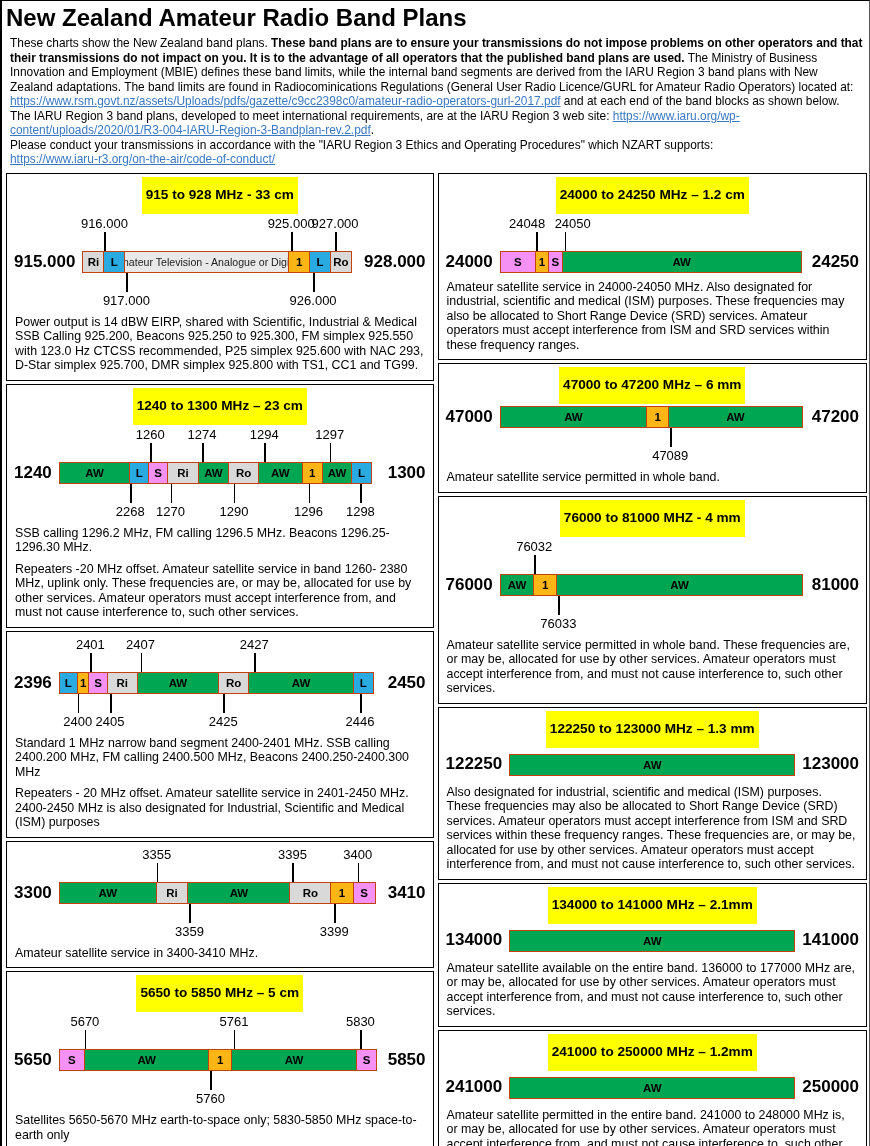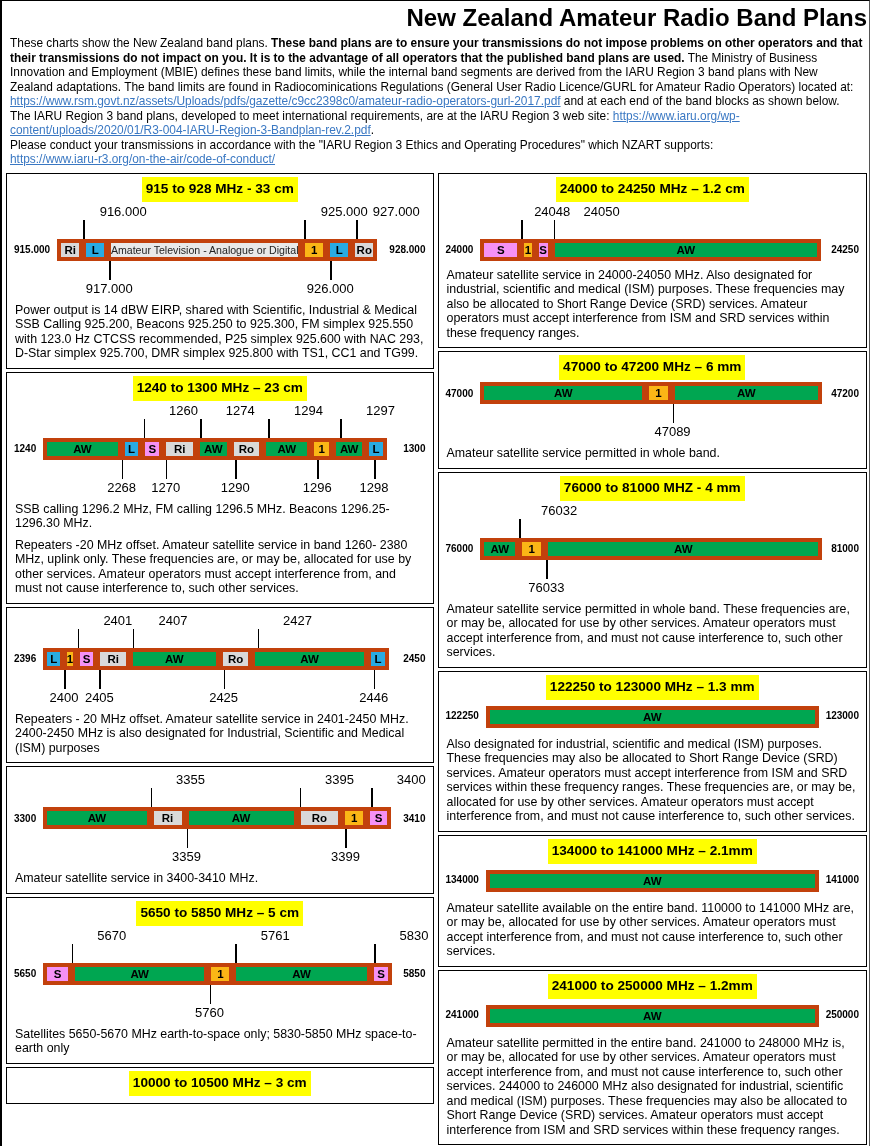--- a/index.html
+++ b/index.html
@@ -8,62 +8,62 @@
     width: 870px; min-height: 1146px;
     font-family: "Liberation Sans", sans-serif;
     color: #000; background: #fff;
     border-left: 2px solid #000;
     border-top: 1px solid #000;
     border-bottom: 3px solid #000;
     border-right: 1px solid #555;
     padding: 2px 2px 4px 4px;
   }
   h1[data-name="page-title"] {
-    font-size: 24px; margin: 1px 0 4px; text-align: right; font-weight: bold;
+    font-size: 24px; margin: 1px 0 4px; text-align: left; font-weight: bold;
   }
   .intro {
     font-size: 11.9px; line-height: 1.22; margin: 0 4px 6px;
   }
   .intro .b { font-weight: bold; }
   .intro a.link { color: #3a78c3; text-decoration: underline; cursor: pointer; }
   .cols { display: flex; gap: 4px; align-items: stretch; }
   .col { display: flex; flex-direction: column; gap: 3px; }
   .col.left  { width: 429px; }
   .col.right { width: 431px; }
   .chart-box {
     border: 1px solid #000; background: #fff; padding: 3px 7px 6px;
   }
   .chart-title-row { text-align: center; margin-bottom: 1px; }
   .chart-title {
     display: inline-block; background: #ffff00; font-weight: bold;
-    font-size: 13.6px; padding: 4px 4px; line-height: 1.25;
+    font-size: 13.6px; padding: 10px 4px; line-height: 1.25;
   }
   .bargrid {
     display: grid; grid-template-columns: auto 1fr auto;
     column-gap: 7px; align-items: center; margin-top: 2px;
   }
   .ticks { position: relative; grid-column: 2; }
   .ticks.above { height: 35px; grid-row: 1; }
   .ticks.below { height: 35px; grid-row: 3; }
   .tick { position: absolute; top: 0; bottom: 0; width: 0; }
   .tick .tlabel {
     position: absolute; transform: translateX(-50%);
     font-size: 13px; white-space: nowrap;
   }
-  .ticks.above .tlabel { top: 0; margin-left: 40px; }
+  .ticks.above .tlabel { top: 0; }
   .ticks.below .tlabel { bottom: 0; }
   .tick .tline { position: absolute; left: 0; width: 1.5px; background: #000; height: 19px; }
   .ticks.above .tline { bottom: 0; }
   .ticks.below .tline { top: 0; }
-  .edge-label { font-weight: bold; font-size: 10px; grid-row: 2; white-space: nowrap; }
+  .edge-label { font-weight: bold; font-size: 17px; grid-row: 2; white-space: nowrap; }
   .edge-label.start { grid-column: 1; }
   .edge-label.end   { grid-column: 3; }
   .bar { grid-column: 2; grid-row: 2; display: flex; height: 22px; }
   .seg {
-    border: 4px solid #c2410c; margin-left: -1px;
+    border: 1px solid #c2410c; margin-left: -1px;
     display: flex; align-items: center; justify-content: center;
     font-weight: bold; font-size: 11.5px; overflow: hidden; white-space: nowrap;
   }
   .seg:first-child { margin-left: 0; }
   .seg.atv-seg { font-weight: normal; font-size: 10.6px; color: #222; }
   .note { margin: 7px 1px 1px; font-size: 12.4px; line-height: 1.17; }
 </style>
 </head>
 <body>
 
@@ -214,20 +214,21 @@
             <div class="tick" data-name="freq-tick" style="left: 51.1%;">
               <span class="tlabel" data-name="freq-tick-label">2425</span>
               <span class="tline" data-name="freq-tick-line"></span>
             </div>
             <div class="tick" data-name="freq-tick" style="left: 93.6%;">
               <span class="tlabel" data-name="freq-tick-label">2446</span>
               <span class="tline" data-name="freq-tick-line"></span>
             </div>
           </div>
         </div>
+        <p class="note" data-name="chart-note">Standard 1 MHz narrow band segment 2400-2401 MHz. SSB calling 2400.200 MHz, FM calling 2400.500 MHz, Beacons 2400.250-2400.300 MHz</p>
         <p class="note" data-name="chart-note">Repeaters - 20 MHz offset. Amateur satellite service in 2401-2450 MHz. 2400-2450 MHz is also designated for Industrial, Scientific and Medical (ISM) purposes</p>
       </section>
       <section class="chart-box" data-name="band-chart-3300-3410">
         <div class="bargrid" data-name="band-bar-area">
           <div class="ticks above" data-name="tick-row-above">
             <div class="tick" data-name="freq-tick" style="left: 30.4%;">
               <span class="tlabel" data-name="freq-tick-label">3355</span>
               <span class="tline" data-name="freq-tick-line"></span>
             </div>
             <div class="tick" data-name="freq-tick" style="left: 72.6%;">
@@ -383,21 +384,21 @@
       </section>
       <section class="chart-box" data-name="band-chart-134000-141000">
         <div class="chart-title-row" data-name="chart-title-row"><span class="chart-title" data-name="chart-title">134000 to 141000 MHz – 2.1mm</span></div>
         <div class="bargrid" data-name="band-bar-area">
           <div class="edge-label start" data-name="band-start-label">134000</div>
           <div class="bar" data-name="band-bar" style="margin: 4px 0px 2px;">
             <div class="seg" data-name="band-segment-AW" style="width: 100%; background: rgb(0, 166, 81);">AW</div>
           </div>
           <div class="edge-label end" data-name="band-end-label">141000</div>
         </div>
-        <p class="note" data-name="chart-note">Amateur satellite available on the entire band. 110000 to 141000 MHz are, or may be, allocated for use by other services. Amateur operators must accept interference from, and must not cause interference to, such other services.</p>
+        <p class="note" data-name="chart-note">Amateur satellite available on the entire band. 136000 to 177000 MHz are, or may be, allocated for use by other services. Amateur operators must accept interference from, and must not cause interference to, such other services.</p>
       </section>
       <section class="chart-box" data-name="band-chart-241000-250000">
         <div class="chart-title-row" data-name="chart-title-row"><span class="chart-title" data-name="chart-title">241000 to 250000 MHz – 1.2mm</span></div>
         <div class="bargrid" data-name="band-bar-area">
           <div class="edge-label start" data-name="band-start-label">241000</div>
           <div class="bar" data-name="band-bar" style="margin: 4px 0px 2px;">
             <div class="seg" data-name="band-segment-AW" style="width: 100%; background: rgb(0, 166, 81);">AW</div>
           </div>
           <div class="edge-label end" data-name="band-end-label">250000</div>
         </div>

